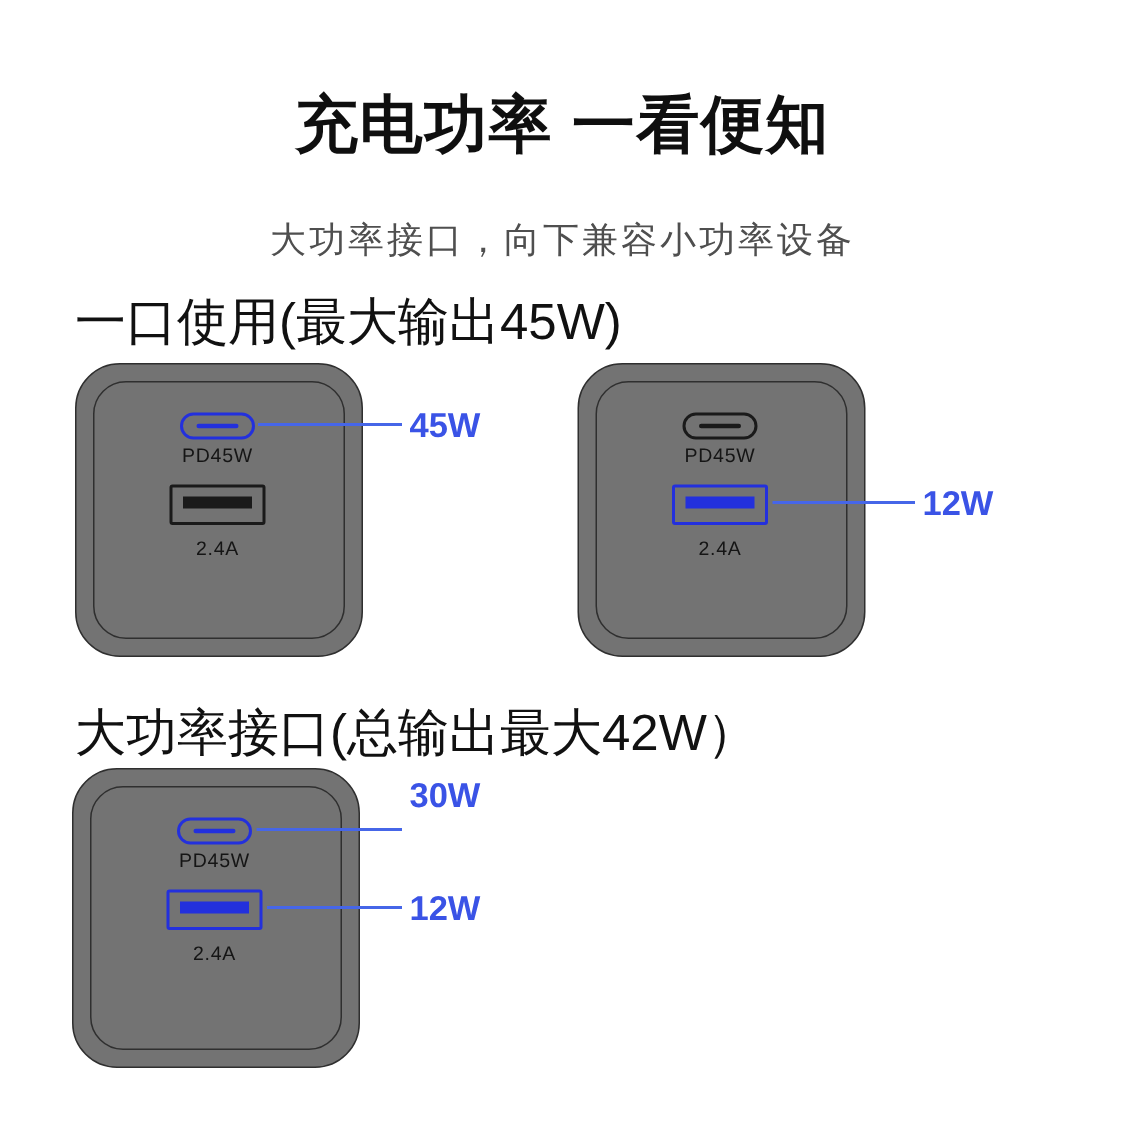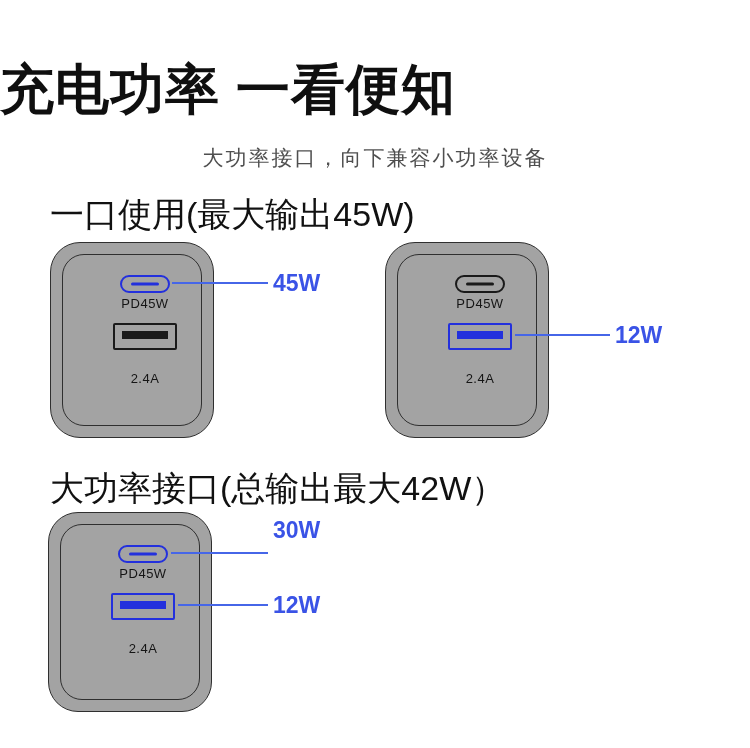--- a/index.html
+++ b/index.html
@@ -7,52 +7,52 @@
     --port-blue:#2330dd;
     --line-blue:#4666e8;
     --outline-dark:#2f2f2f;
     --text-black:#0f0f0f;
     --subtitle-gray:#4f4f4f;
   }
   html,body{margin:0;padding:0;}
   body{font-family:"Liberation Sans","DejaVu Sans",sans-serif;background:#fff;}
   .page{position:relative;width:750px;height:748px;background:#ffffff;overflow:hidden;}
 
-  .title{position:absolute;top:60px;left:0;width:750px;margin:0;text-align:left;
-         font-size:54px;line-height:1.1;font-weight:800;color:var(--text-black);letter-spacing:1px;}
+  .title{position:absolute;top:60px;left:0;width:750px;margin:0;text-align:center;
+         font-size:42px;line-height:1.1;font-weight:800;color:var(--text-black);letter-spacing:1px;}
   .subtitle{position:absolute;top:144px;left:0;width:750px;text-align:center;
-            font-size:21px;color:var(--subtitle-gray);letter-spacing:2px;}
+            font-size:24px;color:var(--subtitle-gray);letter-spacing:2px;}
 
   .section-heading{position:absolute;left:50px;font-size:34px;font-weight:500;color:#111;}
   .s1{top:192px;}
   .s2{top:466px;}
 
-  .charger{position:absolute;width:164px;border:1.5px solid var(--outline-dark);
-           border-radius:30px;background:#a3a3a3;box-sizing:border-box;}
+  .charger{position:absolute;width:192px;border:1.5px solid var(--outline-dark);
+           border-radius:30px;background:#737373;box-sizing:border-box;}
   .charger-inner{position:absolute;left:11px;top:11px;right:11px;bottom:11px;
                  border:1.5px solid var(--outline-dark);border-radius:22px;}
 
   .usbc{position:absolute;left:69px;top:32px;width:50px;height:18px;
         border:2.5px solid;border-radius:10px;box-sizing:border-box;}
   .usbc i{position:absolute;left:50%;top:50%;transform:translate(-50%,-50%);
           width:28px;height:3px;border-radius:2px;display:block;}
   .usba{position:absolute;left:62px;top:80px;width:64px;height:27px;
         border:2.5px solid;border-radius:2px;box-sizing:border-box;}
   .usba i{position:absolute;left:50%;top:6px;transform:translateX(-50%);
           width:46px;height:8px;display:block;}
 
   .port-blue{border-color:var(--port-blue);}
   .port-blue i{background:var(--port-blue);}
   .port-black{border-color:#1a1a1a;}
   .port-black i{background:#1a1a1a;}
 
   .port-label{position:absolute;left:0;width:188px;text-align:center;
               font-size:13px;font-weight:500;color:#151515;letter-spacing:0.5px;}
   .usbc-label{top:53px;}
-  .usba-label{top:128px;}
+  .usba-label{top:115px;}
 
   .callout-line{position:absolute;height:2px;background:var(--line-blue);z-index:5;}
   .callout-value{position:absolute;font-size:23px;line-height:24px;font-weight:600;
                  color:var(--accent-blue);z-index:5;}
 </style>
 </head>
 <body>
 
 <div class="page">
 

